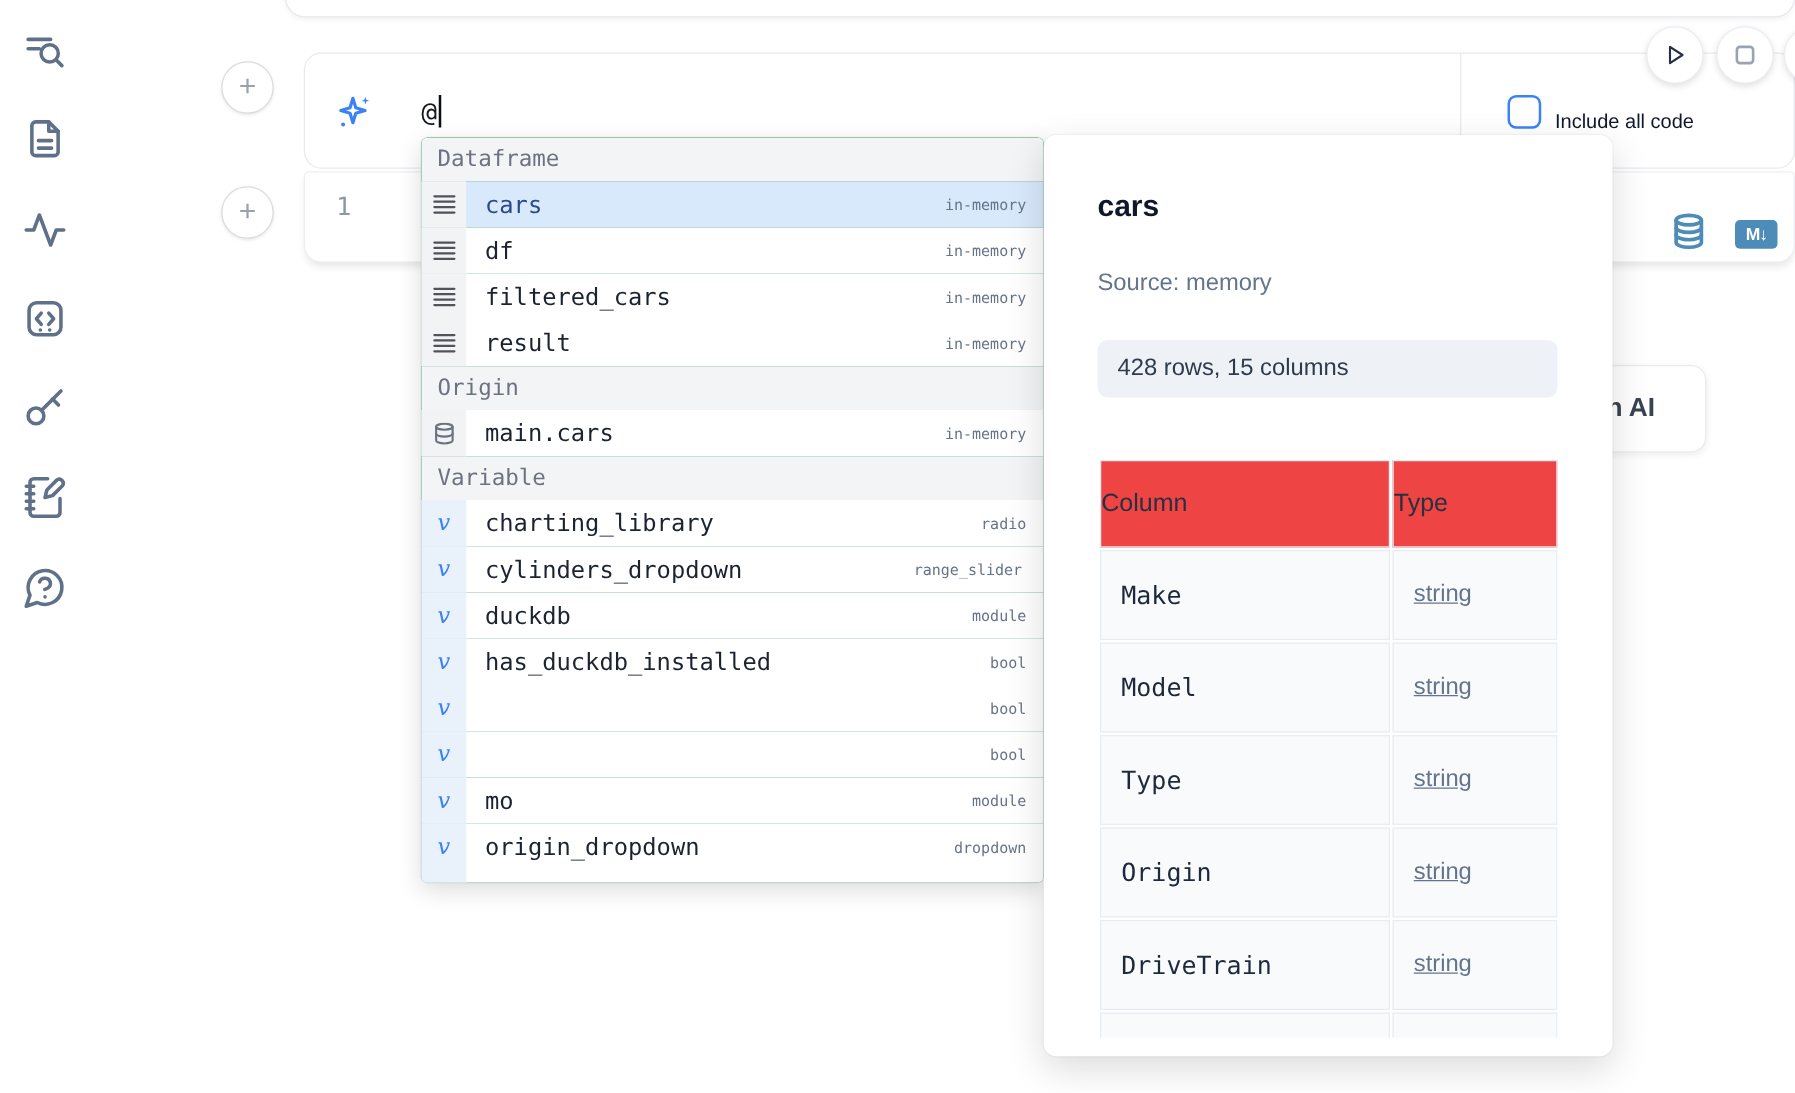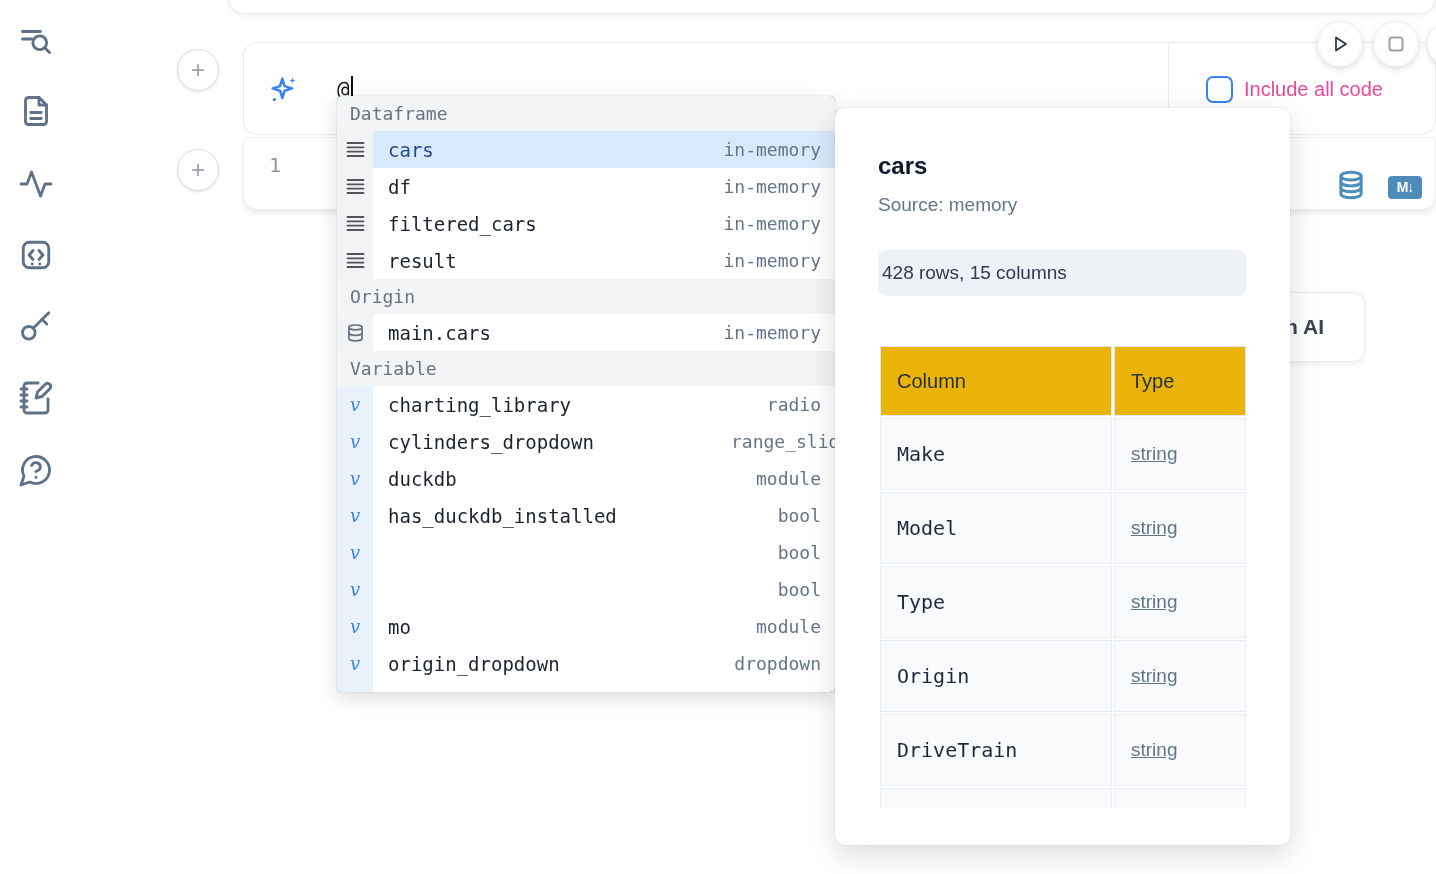--- a/index.html
+++ b/index.html
@@ -25,77 +25,77 @@
   .prompt-cell { position:absolute; left:243px; top:42px; width:1193px; height:93px;
                  background:#fff; border:1px solid #e8eaee; border-radius:14px; z-index:5; }
   .sparkle { position:absolute; left:267px; top:74px; width:32px; height:32px; z-index:6; }
   .sparkle svg { width:100%; height:100%; stroke:#3b82f6; fill:none; stroke-width:1.9; stroke-linejoin:round; stroke-linecap:round; }
   .prompt-text { position:absolute; left:337px; top:76px; z-index:6;
                  font-family:"DejaVu Sans Mono", monospace; font-size:21px; color:#15181e; }
   .caret { display:inline-block; width:2px; height:26px; background:#0b0d10; vertical-align:-5px; margin-left:1px; }
   .prompt-divider { position:absolute; left:1168px; top:43px; width:1px; height:91px; background:#e7eaee; z-index:6; }
   .include-check { position:absolute; left:1206px; top:76px; width:27px; height:27px;
                    border:2px solid #3b82f6; border-radius:7px; background:#fff; z-index:6; cursor:pointer; }
-  .include-label { position:absolute; left:1244px; top:78px; font-size:20px; color:#ec4899; z-index:6; }
+  .include-label { position:absolute; left:1244px; top:89px; font-size:16px; color:#0f172a; z-index:6; }
 
   
   .round-btn { position:absolute; top:21px; width:46px; height:46px; border-radius:50%;
                background:#fff; border:1px solid #ecedf0; box-shadow:0 2px 6px rgba(0,0,0,.13);
                display:flex; align-items:center; justify-content:center; z-index:15; cursor:pointer; }
   .round-btn svg { width:24px; height:24px; fill:none; stroke-linejoin:round; stroke-linecap:round; }
 
   
   .code-cell { position:absolute; left:243px; top:137px; width:1193px; height:73px;
                background:#fff; border:1px solid #edeff2; border-radius:4px 4px 14px 14px;
                box-shadow:0 4px 6px -1px rgba(0,0,0,.09); z-index:4; }
   .line-num { position:absolute; left:269px; top:153px; font-family:"DejaVu Sans Mono", monospace;
               font-size:20px; color:#8e96a3; z-index:5; }
   .celltype-btn { position:absolute; z-index:6; cursor:pointer; }
   .db-big svg { width:30px; height:32px; stroke:#4d8cb8; fill:none; stroke-width:2.4; stroke-linecap:round; }
   .md-badge { width:34px; height:23px; background:#4d8cb8; border-radius:4px; color:#fff;
               font-weight:bold; font-size:14px; text-align:center; line-height:23px; letter-spacing:-1px; }
 
   
-  .ac { position:absolute; left:337px; top:96px; width:498px; height:596px; background:#15803d;
+  .ac { position:absolute; left:337px; top:110px; width:498px; height:596px; background:#15803d;
         border-radius:5px; box-shadow:0 6px 20px rgba(0,0,0,.14), 0 0 0 1px rgba(0,0,0,.03);
         overflow:hidden; z-index:20; }
   .ac-header { height:35px; line-height:35px; padding-left:13px; background:#f3f4f6;
                font-family:"DejaVu Sans Mono", monospace; font-size:18px; color:#6b7280; }
   .ac-row { height:37px; display:flex; align-items:center; background:#fff; cursor:pointer; white-space:nowrap; }
   .ac-row.selected { background:#d8e9fb; }
   .ac-gutter { width:36px; height:37px; flex:0 0 36px; background:#f1f3f4;
                display:flex; align-items:center; justify-content:center; }
   .ac-gutter.var { background:#e9f1fb; }
   .ac-name { margin-left:15px; font-family:"DejaVu Sans Mono", monospace; font-size:19px; color:#1c2330; }
   .ac-row.selected .ac-name { color:#29498c; }
   .ac-type { margin-left:auto; margin-right:14px; font-family:"DejaVu Sans Mono", monospace;
-             font-size:18px; color:#66748a; }
+             font-size:12px; color:#66748a; }
   .ac-type.clip { margin-right:0; width:104px; overflow:hidden; }
   .vic { font-family:"DejaVu Serif", serif; font-style:italic; font-size:18px; color:#3b82f6; line-height:1; }
   .mi-svg { width:19px; height:17px; stroke:#52525b; stroke-width:1.8; stroke-linecap:round; }
   .dbs-svg { width:17px; height:18px; stroke:#6b7280; fill:none; stroke-width:1.7; stroke-linecap:round; }
 
   
   .ai-btn { position:absolute; left:1150px; top:292px; width:215px; height:70px; background:#fff;
             border:1px solid #e9ebf0; border-radius:12px; box-shadow:0 2px 6px rgba(0,0,0,.07);
             display:flex; align-items:center; justify-content:flex-end; padding-right:40px;
             font-weight:bold; font-size:21px; color:#384353; z-index:25; cursor:pointer; white-space:nowrap; }
 
   
   .popup { position:absolute; left:835px; top:108px; width:455px; height:737px; background:#fff;
            border-radius:10px; box-shadow:0 10px 30px rgba(0,0,0,.14), 0 0 0 1px rgba(0,0,0,.03);
            padding:46px 44px 0 43px; z-index:30; }
   .popup h1 { font-size:24px; line-height:24px; color:#0f172a; font-weight:bold; }
-  .popup .src { margin-top:16px; font-size:19px; color:#64748b; }
+  .popup .src { margin-top:38px; font-size:19px; color:#64748b; }
   .popup .badge { margin-top:34px; width:368px; height:46px; line-height:46px; background:#eef2f7;
-                  border-radius:8px; padding-left:4px; font-size:19px; color:#2f3b4d; }
+                  border-radius:8px; padding-left:16px; font-size:19px; color:#2f3b4d; }
   .tbl-wrap { margin-top:48px; max-height:464px; overflow:hidden; }
   table.schema { border-collapse:separate; border-spacing:2px; width:368px; table-layout:fixed; }
-  table.schema th { width:232px; height:70px; background:#eab308; border:1px solid #e3e9f1;
-                    text-align:left; padding-left:16px; font-weight:normal; font-size:20px; color:#27303f; }
+  table.schema th { width:232px; height:70px; background:#ef4444; border:1px solid #e3e9f1;
+                    text-align:left; font-weight:normal; font-size:20px; color:#27303f; }
   table.schema th.tcol { width:132px; }
   table.schema td { height:72px; background:#f8fafc; border:1px solid #e8edf3; padding-left:16px; }
   td.cname { font-family:"DejaVu Sans Mono", monospace; font-size:20px; color:#1e293b;margin-left:12px; }
   td.ctype { font-size:19px; color:#64748b;text-decoration:underline; }
 </style>
 </head>
 <body>
 
 <div id="stage">
 

